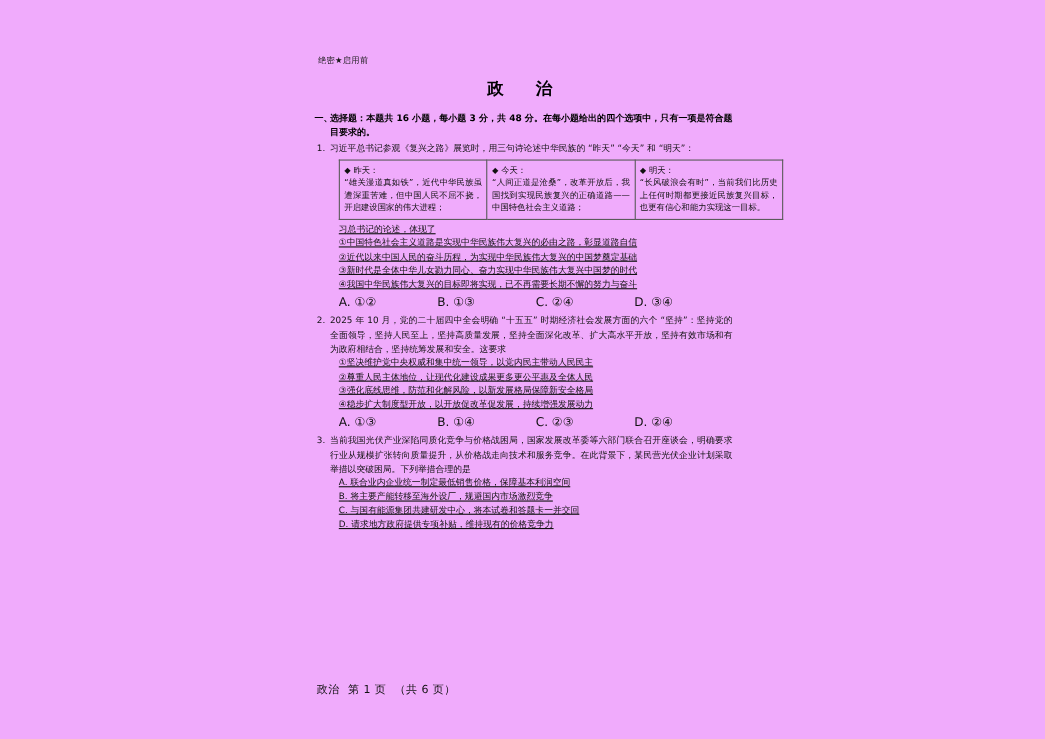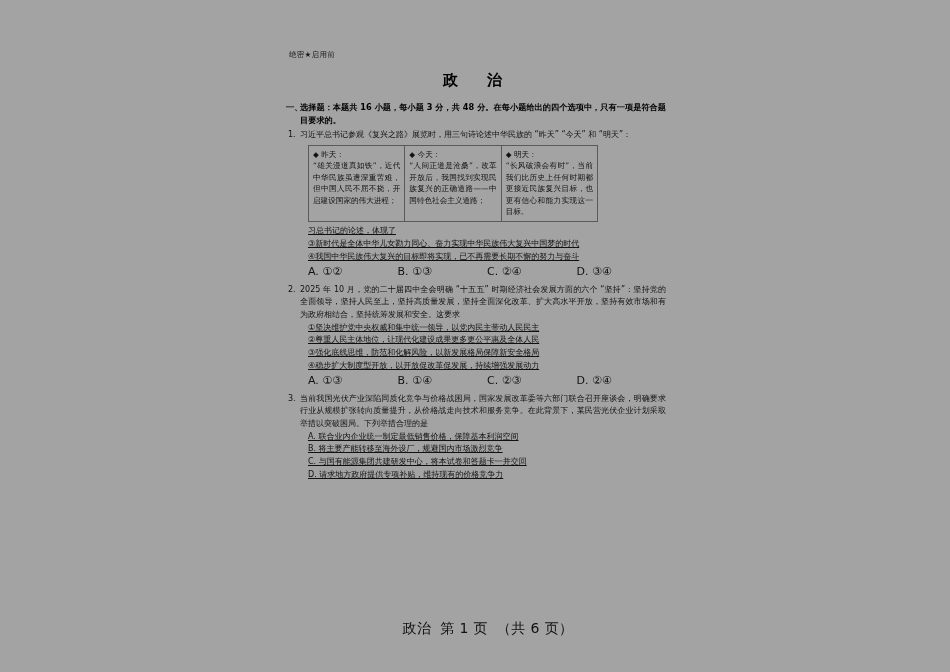--- a/index.html
+++ b/index.html
@@ -11,21 +11,21 @@
     width: 950px;
     height: 672px;
     font-family: "DejaVu Sans", "Liberation Sans", sans-serif;
     color: #000000;
     overflow: hidden;
   }
   .page {
     position: relative;
     width: 950px;
     height: 672px;
-    background: #a3a3a3;
+    background: #f0abfc;
   }
   .sheet {
     position: absolute;
     left: 286px;
     top: 50px;
     width: 380px;
   }
 
   
   .secrecy {
@@ -131,21 +131,21 @@
     color: #111;
     text-decoration: underline;
   }
   .q-line.indented {
     padding-left: 22px;
   }
 
   
   .material-table {
     border-collapse: collapse;
-    width: 290px;
+    width: 404px;
     margin: 3px 0 3px 22px;
     table-layout: fixed;
   }
   .material-table td {
     border: 1px solid #5a5a5a;
     vertical-align: top;
     padding: 3px 4px 4px 4px;
     font-size: 7.6px;
     line-height: 1.5;
     text-align: justify;
@@ -165,25 +165,25 @@
     color: #111;
   }
   .opt-row .opt-cell {
     width: 25%;
     white-space: nowrap;
   }
 
   
   .footer {
     position: absolute;
-    left: 298px;
+    left: 286px;
     top: 620px;
     width: 380px;
-    text-align: center;
-    font-size: 14px;
+    text-align: left;
+    font-size: 10px;
     letter-spacing: 0.4px;
     color: #111;
   }
   .footer .fpad { display: inline-block; padding: 0 2px; }
 </style>
 </head>
 <body>
 
 <div class="page">
 
@@ -218,20 +218,22 @@
           </td>
           <td>
             <span class="cell-body">◆ 明天：</span>
             <span>“长风破浪会有时”，当前我们比历史上任何时期都更接近民族复兴目标，也更有信心和能力实现这一目标。</span>
           </td>
         </tr>
       </tbody>
         </table>
 
       <p class="q-line indented">习总书记的论述，体现了</p>
+      <p class="q-line indented">①中国特色社会主义道路是实现中华民族伟大复兴的必由之路，彰显道路自信</p>
+      <p class="q-line indented">②近代以来中国人民的奋斗历程，为实现中华民族伟大复兴的中国梦奠定基础</p>
       <p class="q-line indented">③新时代是全体中华儿女勠力同心、奋力实现中华民族伟大复兴中国梦的时代</p>
       <p class="q-line indented">④我国中华民族伟大复兴的目标即将实现，已不再需要长期不懈的努力与奋斗</p>
 
       <div class="opt-row">
         <span class="opt-cell">A. ①②</span>
         <span class="opt-cell">B. ①③</span>
         <span class="opt-cell">C. ②④</span>
         <span class="opt-cell">D. ③④</span>
       </div>
     </div>

